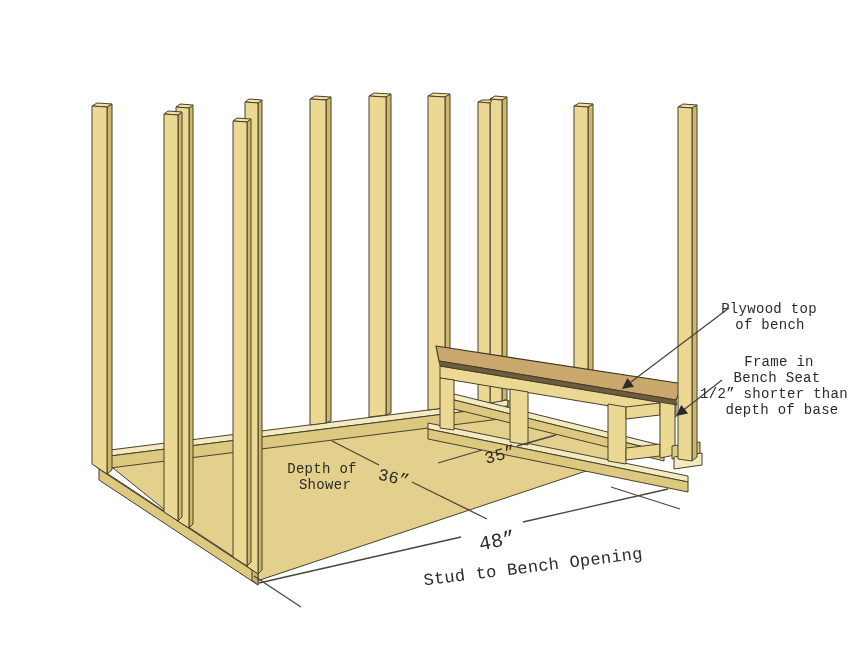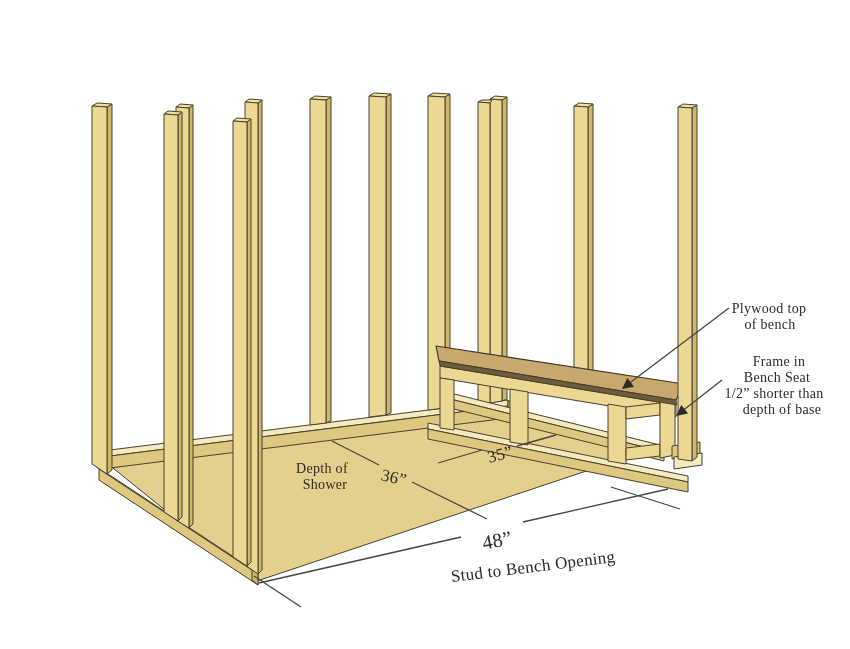--- a/index.html
+++ b/index.html
@@ -1,17 +1,17 @@
 <!DOCTYPE html>
 <html><head>
 <meta charset="utf-8">
 <style>
   html,body{margin:0;padding:0;background:#ffffff;}
   .stage{position:relative;width:850px;height:649px;background:#ffffff;overflow:hidden;
-         font-family:Liberation Serif, serif;}
+         font-family:Liberation Mono, monospace;}
   svg{display:block;}
   .wf{fill:#EAD893;stroke:#49412e;stroke-width:1;stroke-linejoin:round;}   
   .ws{fill:#CDB76A;stroke:#49412e;stroke-width:1;stroke-linejoin:round;}   
   .wt{fill:#F0E3A6;stroke:#49412e;stroke-width:1;stroke-linejoin:round;}   
   .plt{fill:#F3EAC0;stroke:#49412e;stroke-width:1;stroke-linejoin:round;}  
   .plf{fill:#DCC87E;stroke:#49412e;stroke-width:1;stroke-linejoin:round;}  
   .floor{fill:#E3D08C;stroke:#49412e;stroke-width:1;stroke-linejoin:round;}
   .ply{fill:#C9A76D;stroke:#3f3828;stroke-width:1.2;stroke-linejoin:round;}
   .plyedge{fill:#6E5C3B;stroke:#3f3828;stroke-width:0.8;stroke-linejoin:round;}
   .dim{stroke:#4a453c;stroke-width:1.3;fill:none;}

